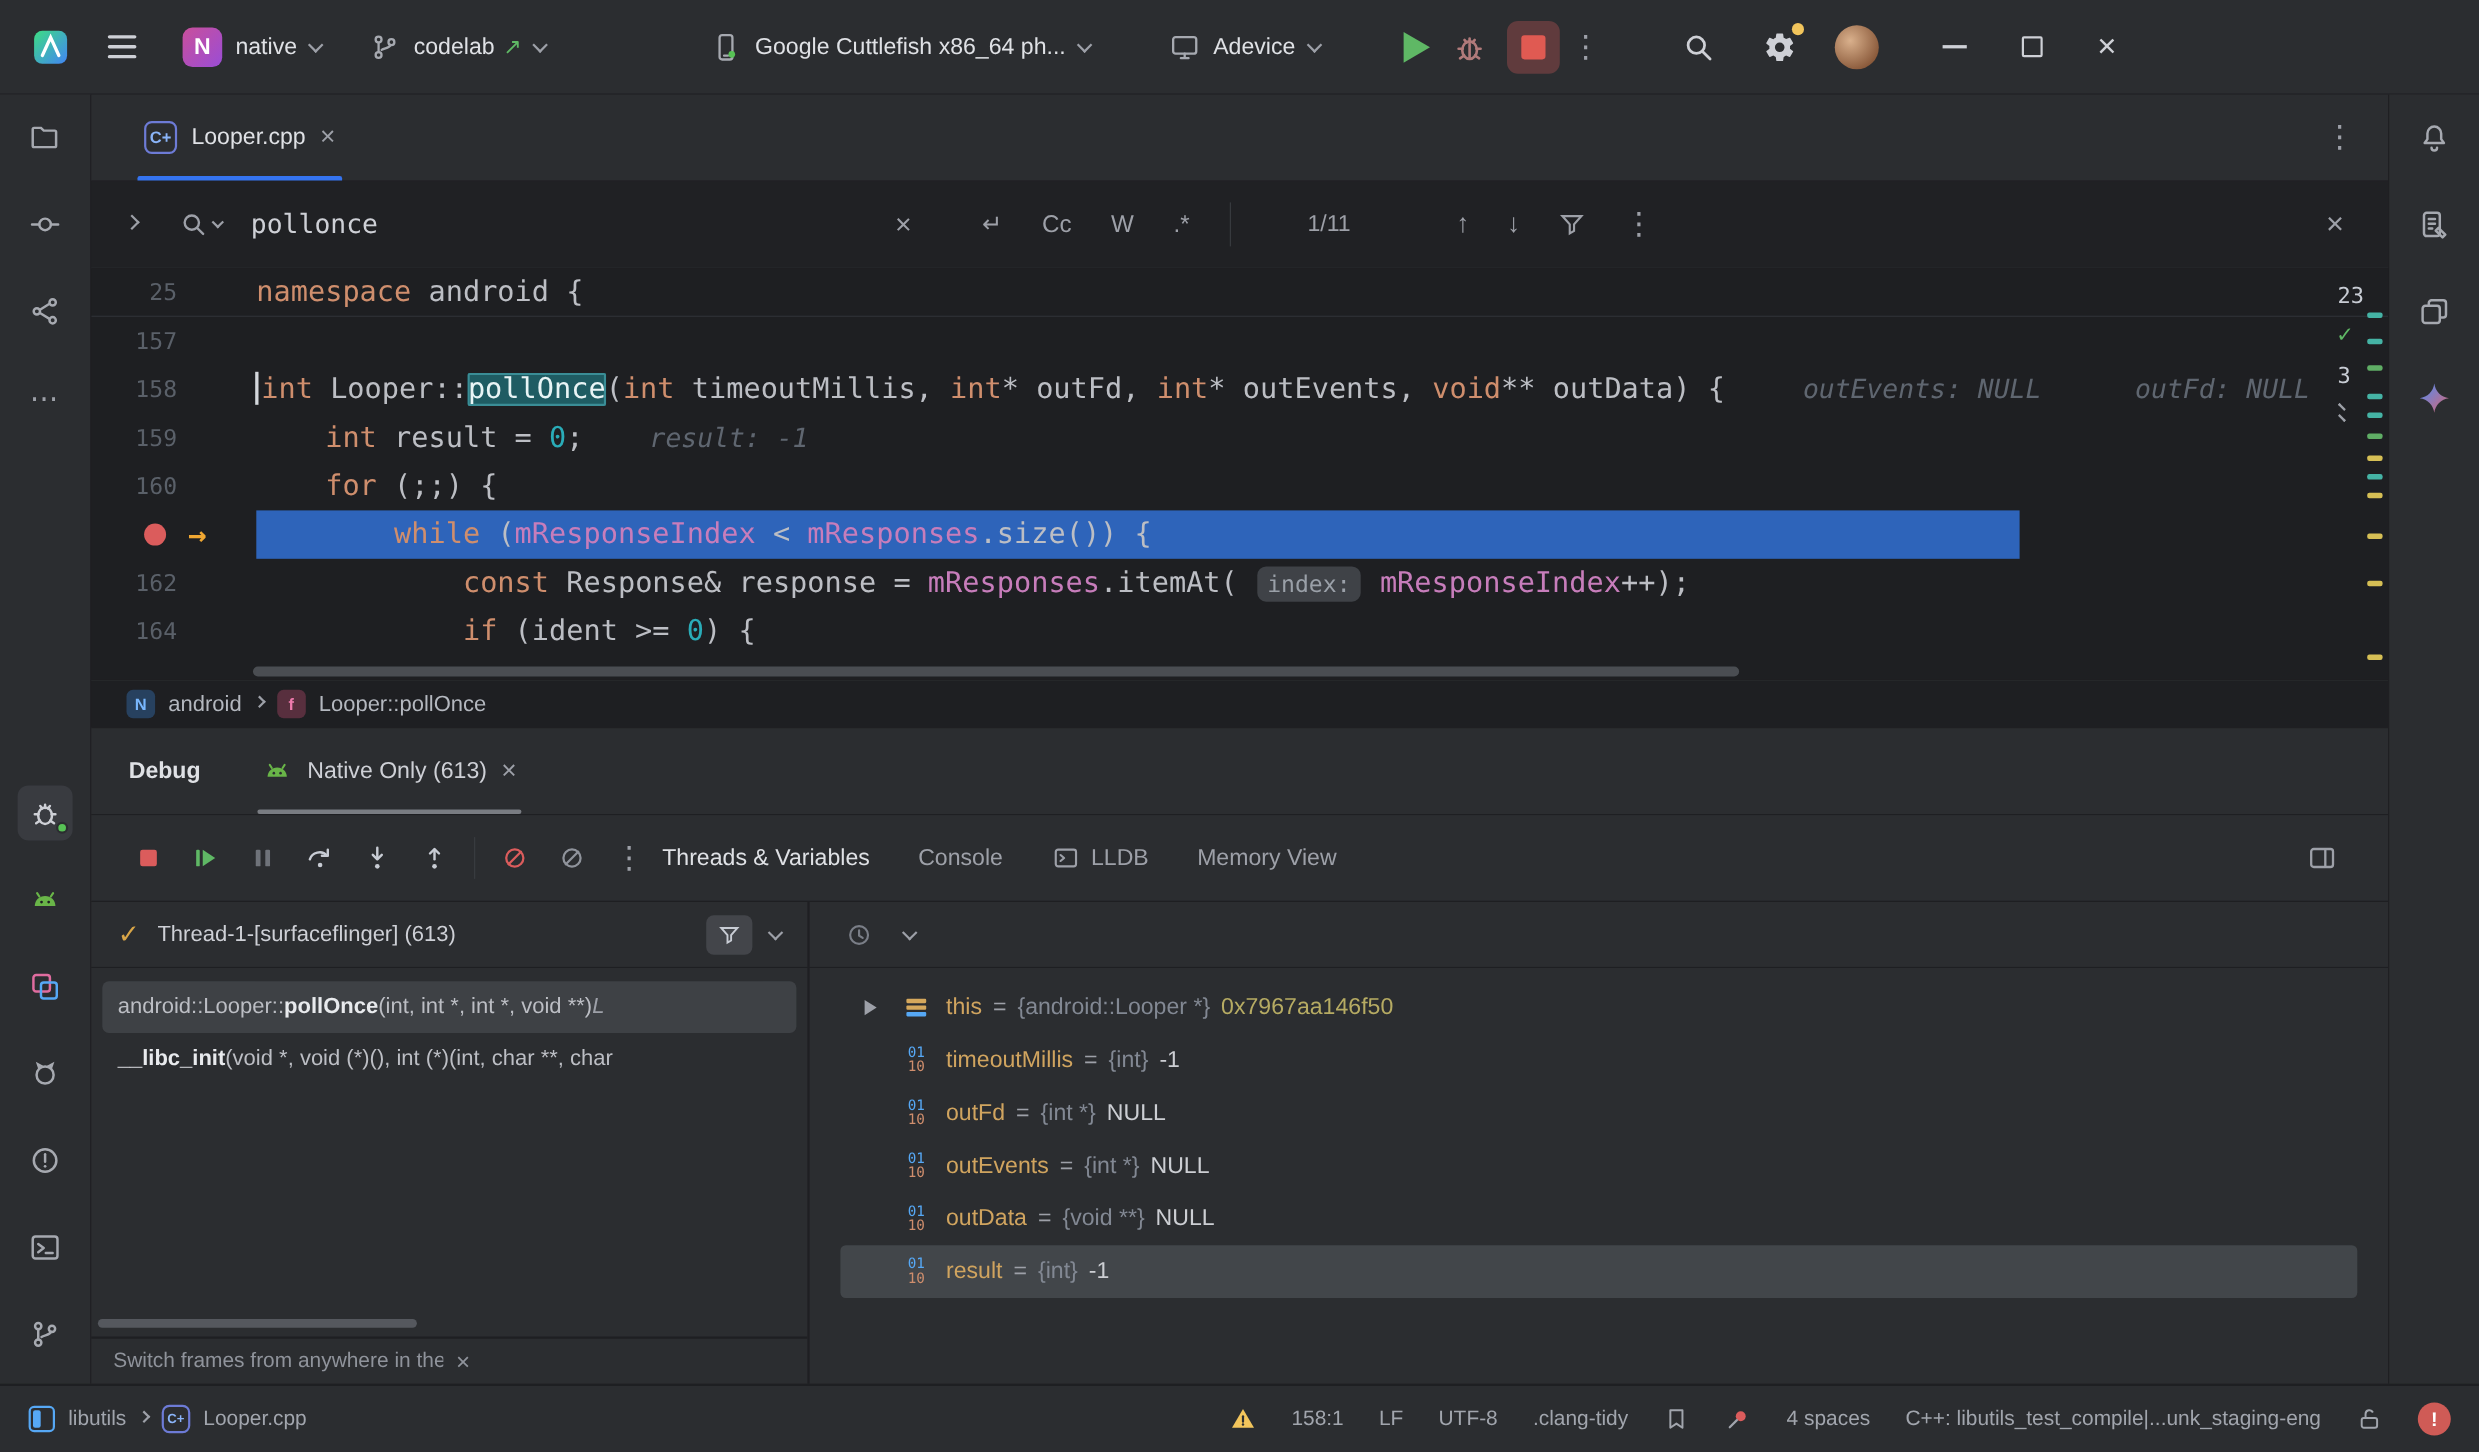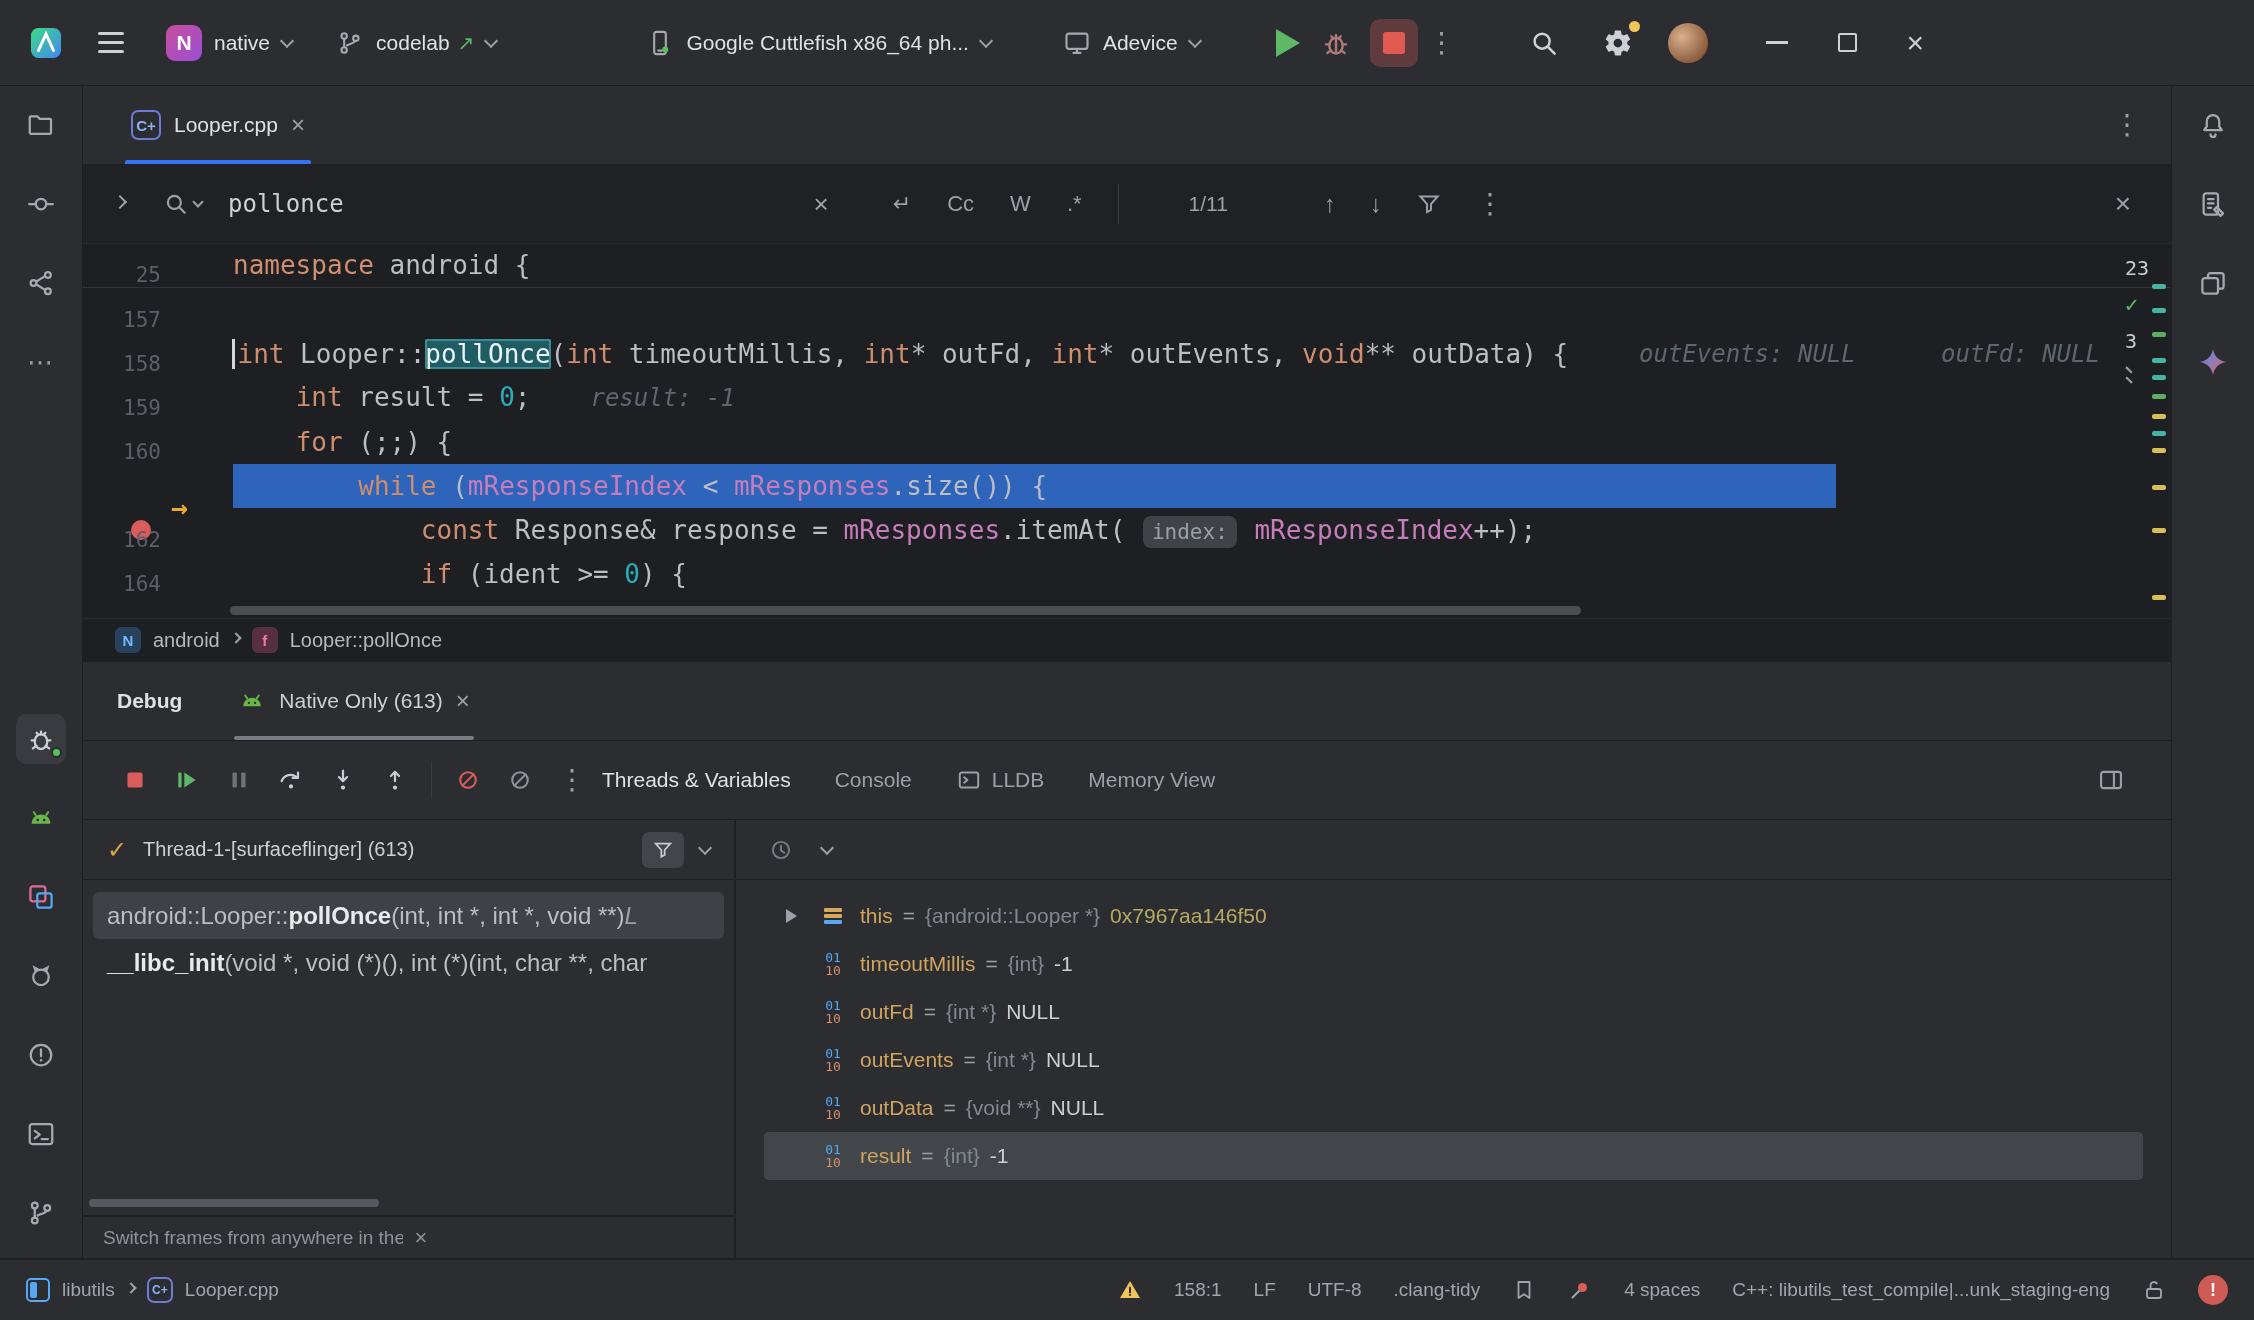--- a/index.html
+++ b/index.html
@@ -73,21 +73,21 @@
   .sicon{display:flex;align-items:center;gap:5px;margin-left:38px;}
   .sclear{margin-left:470px;font-size:26px;}
   .stoggles{display:flex;align-items:center;gap:36px;margin-left:64px;font-size:22px;}
   .sdivider{width:1px;height:40px;background:#3a3d42;margin-left:36px;}
   .scount{margin-left:70px;font-size:21px;}
   .snav{display:flex;align-items:center;gap:34px;margin-left:96px;font-size:24px;}
   .searchbar .xbig{margin-left:auto;font-size:28px;color:var(--muted);}
 
   
   .editor{height:374px;flex:none;position:relative;overflow:hidden;background:var(--bg0);font-family:"DejaVu Sans Mono",monospace;}
-  .line{display:flex;height:44px;position:relative;z-index:0;align-items:flex-end;}
+  .line{display:flex;height:44px;position:relative;z-index:0;}
   .line.sticky{background:var(--bg0);border-bottom:1px solid var(--bd2);}
   .line.current::before{content:"";position:absolute;left:150px;width:1603px;top:0;bottom:0;background:var(--exec);z-index:-1;}
   .gutter{width:150px;flex:none;display:flex;align-items:center;position:relative;}
   .lnum{display:block;width:78px;text-align:right;font-size:21px;color:#5a6069;}
   .bp{position:absolute;left:48px;top:12px;width:20px;height:20px;border-radius:50%;background:var(--red);}
   .exec{position:absolute;left:88px;color:#f0a732;font-weight:bold;font-size:28px;line-height:44px;}
   .linecode{position:relative;flex:1;white-space:pre;font-size:26px;line-height:44px;}
   .tok-k{color:var(--kw);} .tok-p{color:var(--text);} .tok-n{color:var(--num);}
   .tok-f{color:var(--field);} .tok-m{color:var(--text);}
   .tok-match{background:#1f5c63;box-shadow:inset 0 0 0 2px #3a8d96;color:#e8f4f5;border-radius:2px;}
@@ -130,21 +130,21 @@
   .thread-cell .tick{color:#d9a648;font-size:24px;}
   .thread-name{font-size:20px;color:#ced0d6;white-space:nowrap;overflow:hidden;}
   .fbox{margin-left:auto;width:42px;height:36px;background:var(--bg3);border-radius:7px;display:flex;align-items:center;justify-content:center;flex:none;}
   .eval-cell{flex:1;display:flex;align-items:center;padding:0 32px;gap:28px;min-width:0;}
   .eval-text{font-family:"DejaVu Sans Mono",monospace;font-size:23px;color:#6a7078;white-space:nowrap;overflow:hidden;flex:1;}
 
   
   .dbg-content{flex:1;min-height:0;display:flex;background:var(--bg1);}
   .frames-pane{width:653px;flex:none;border-right:2px solid var(--bd);display:flex;flex-direction:column;min-height:0;}
   .frames{flex:1;padding-top:12px;position:relative;overflow:hidden;}
-  .frame{height:47px;display:flex;align-items:center;margin:0 10px;padding:0 14px;font-size:24px;white-space:nowrap;overflow:hidden;border-radius:6px;}
+  .frame{height:47px;display:flex;align-items:center;margin:0 10px;padding:0 14px;font-size:20px;white-space:nowrap;overflow:hidden;border-radius:6px;}
   .frame.sel{background:#3e4145;}
   .frame b{color:#e8eaed;font-weight:bold;}
   .frame .loc{font-style:italic;color:var(--muted);}
   .frames-scroll{position:absolute;bottom:8px;left:6px;width:290px;height:8px;border-radius:4px;background:#55585e;}
   .frames-hint{height:43px;flex:none;border-top:2px solid var(--bd);display:flex;align-items:center;gap:12px;padding:0 20px;font-size:19px;color:#8f939b;}
   .frames-hint span{flex:1;white-space:nowrap;overflow:hidden;}
   .frames-hint .x{font-size:22px;}
 
   .vars-pane{flex:1;min-width:0;padding-top:12px;overflow:hidden;}
   .varrow{height:48px;display:flex;align-items:center;margin:0 28px;padding-left:12px;gap:10px;font-size:21px;border-radius:5px;white-space:nowrap;overflow:hidden;}

